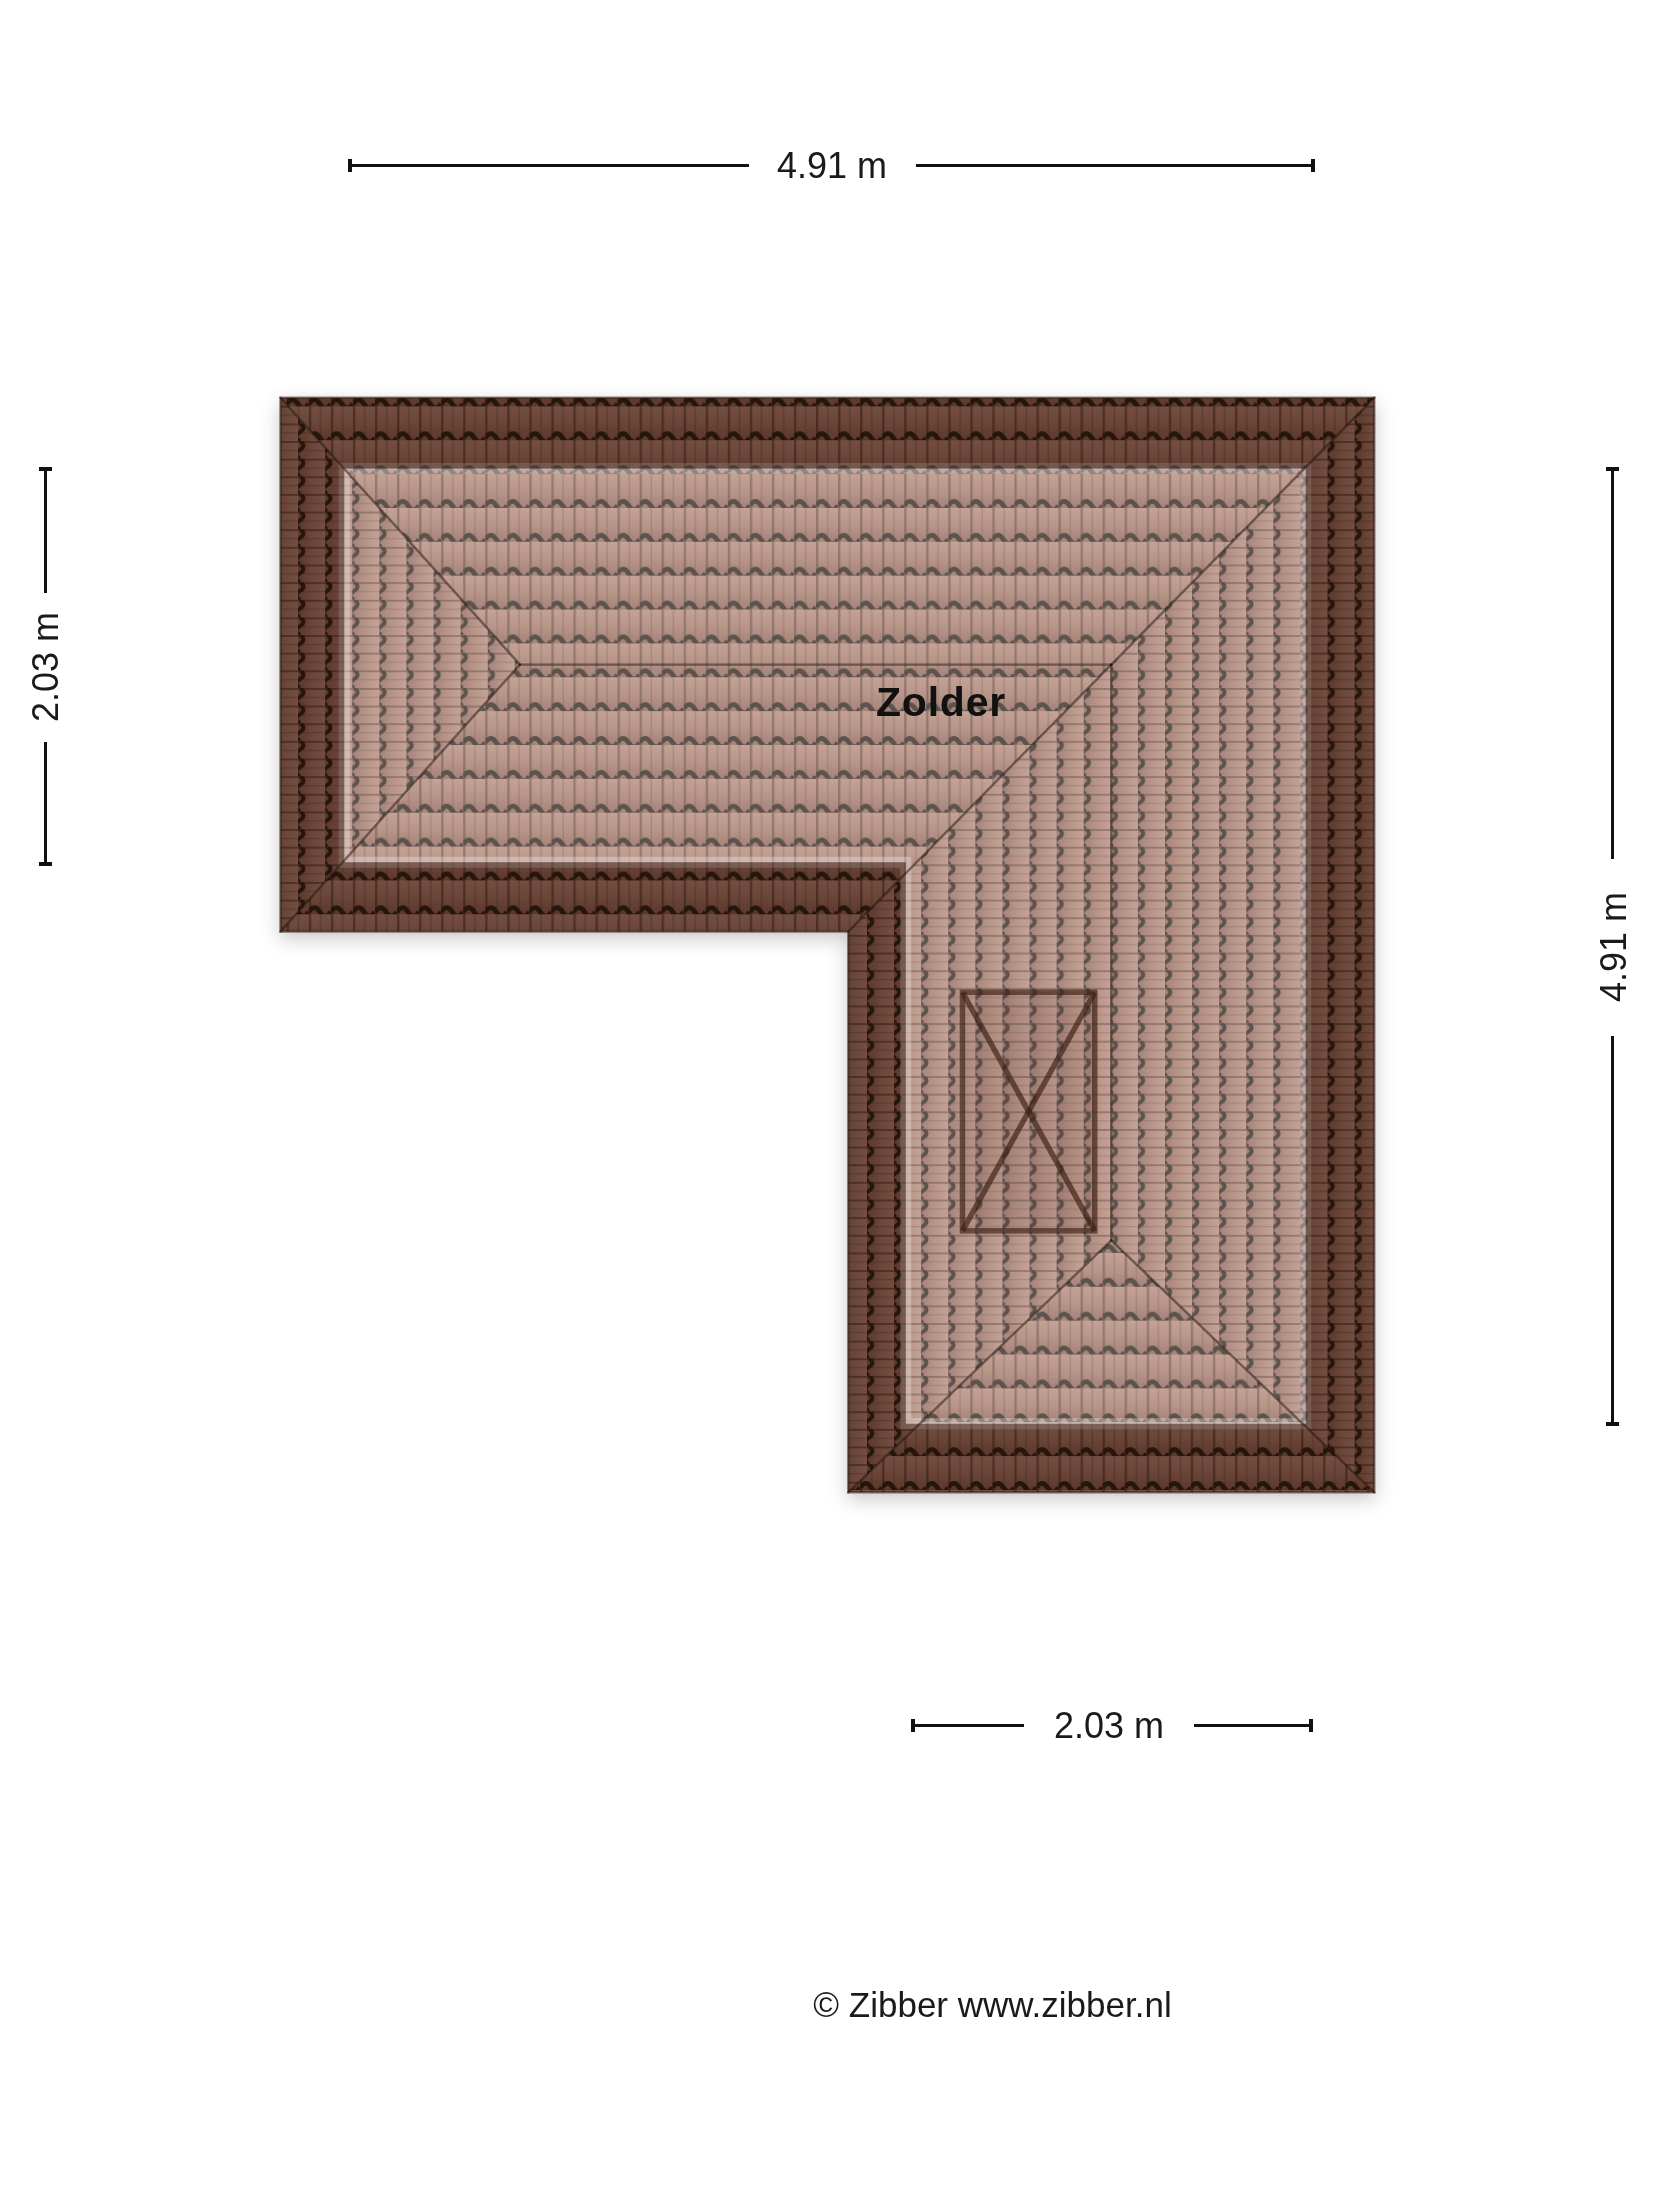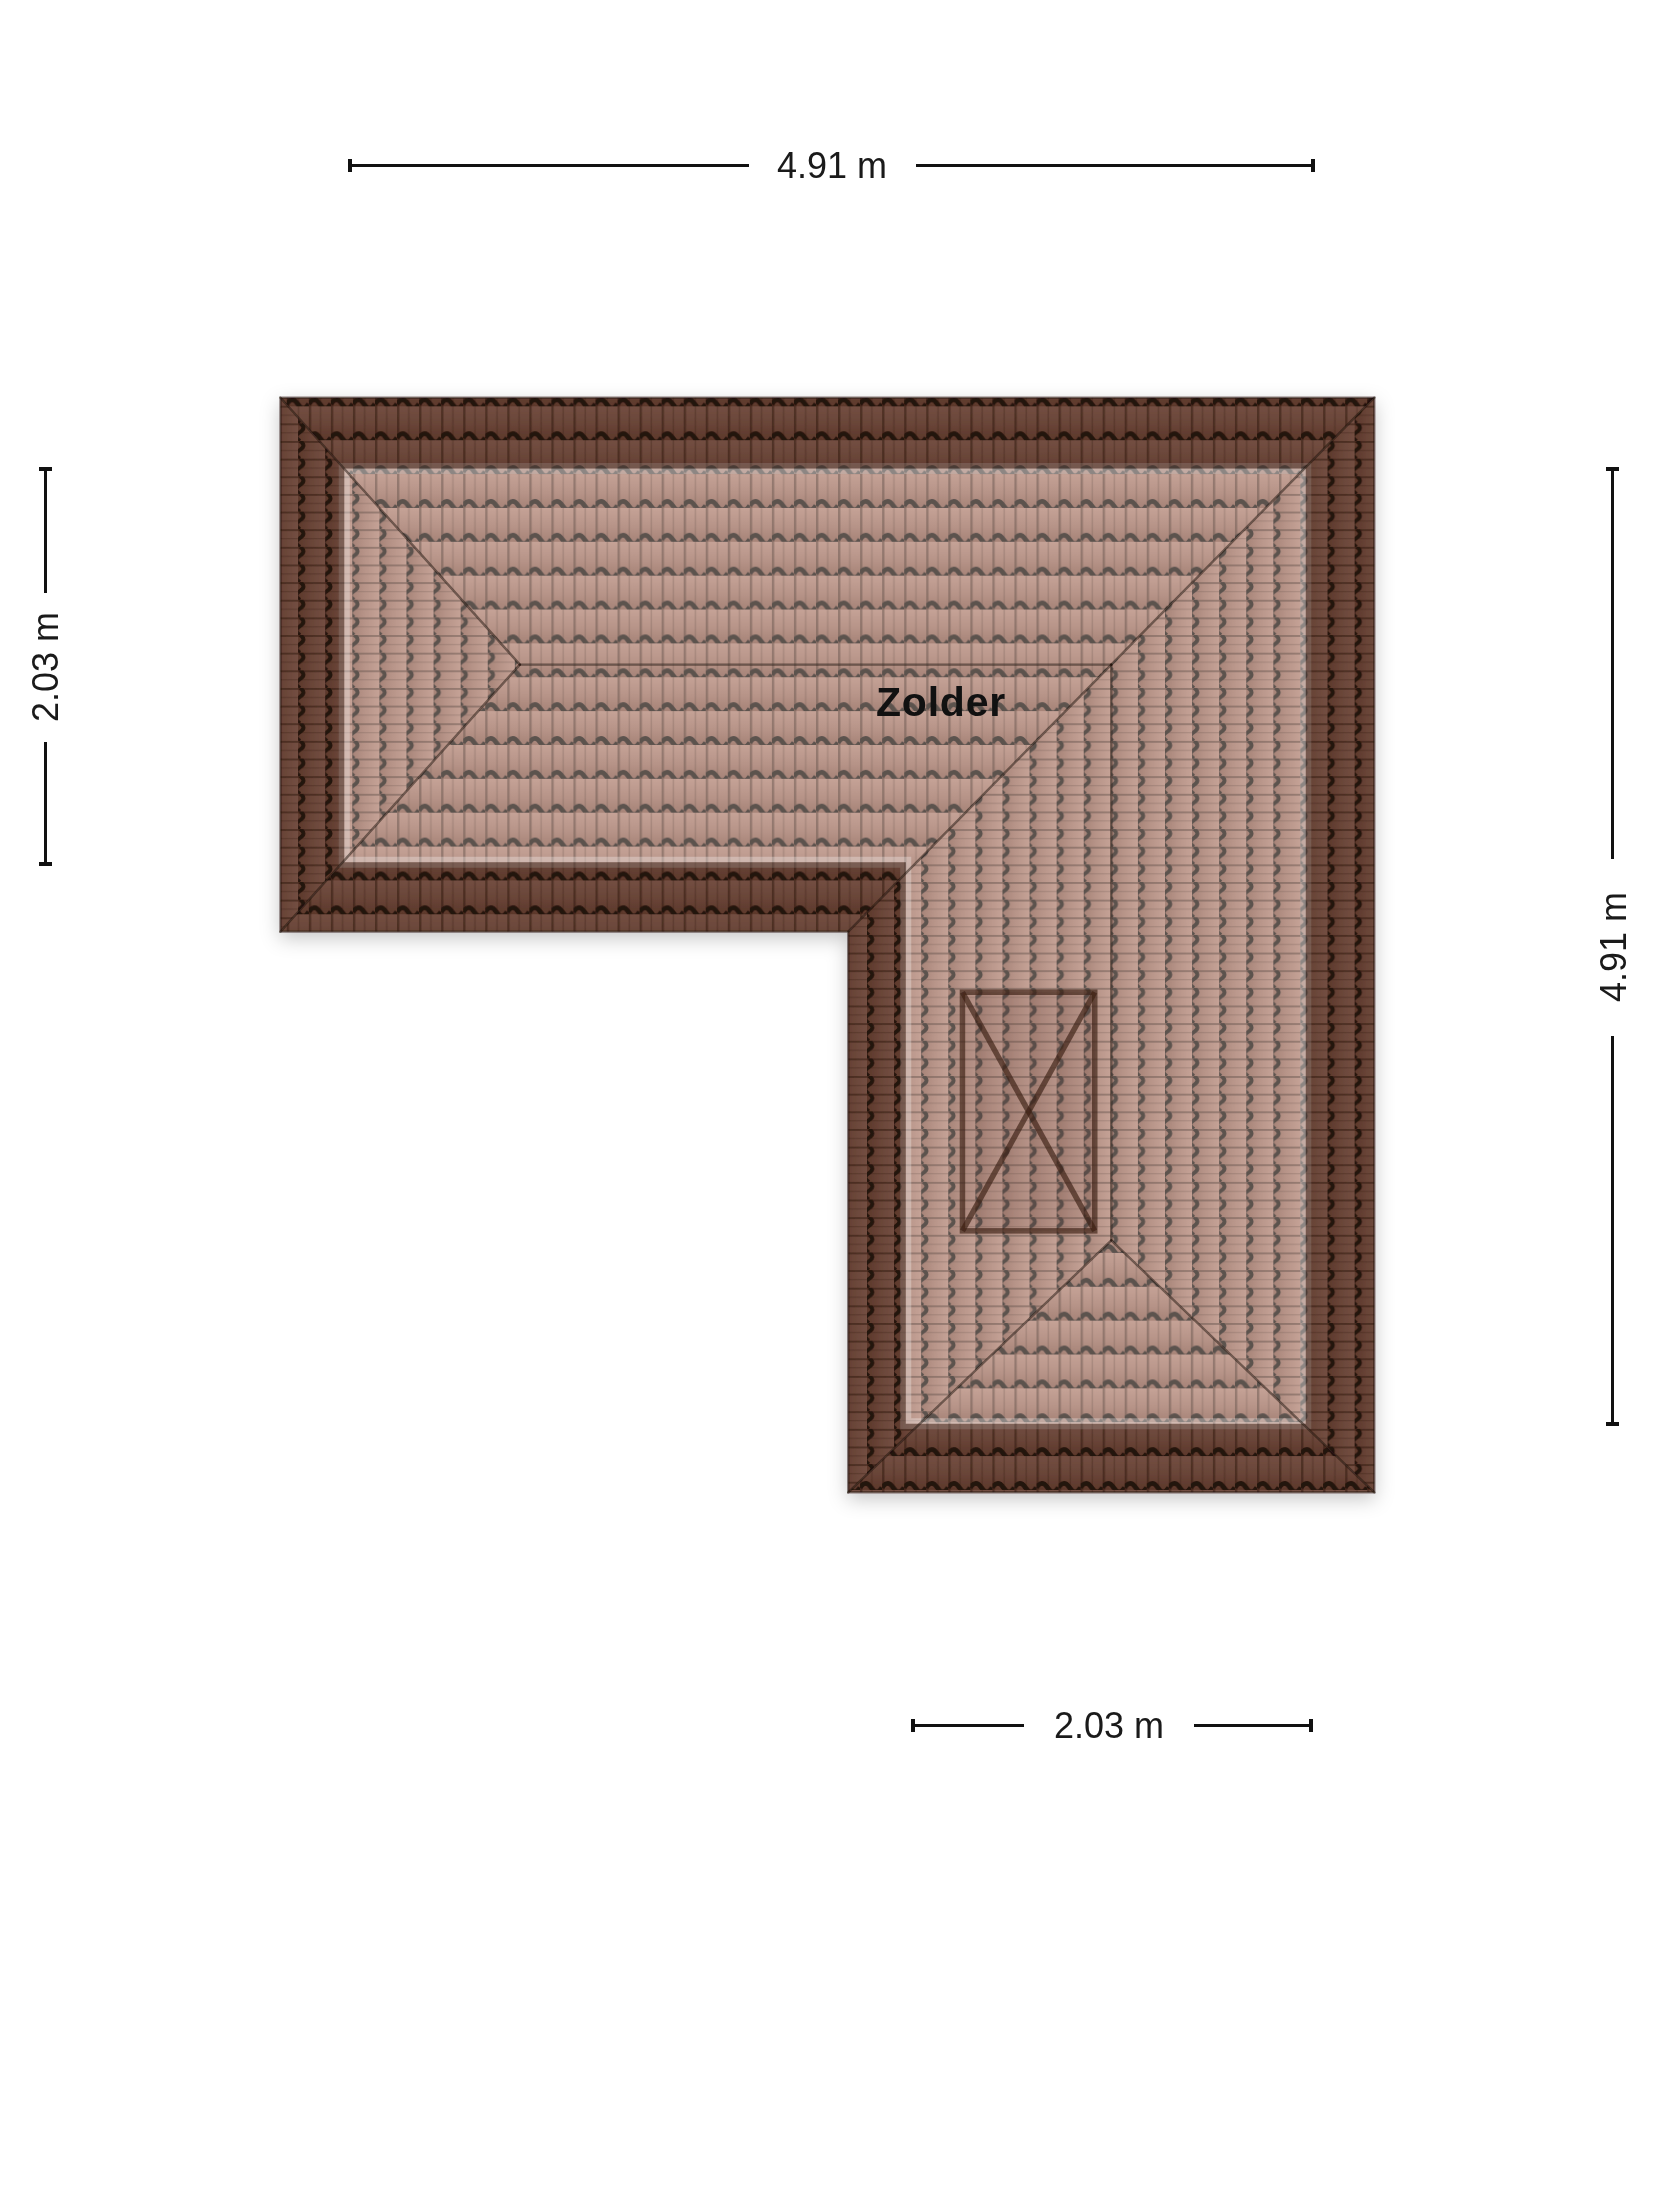--- a/index.html
+++ b/index.html
@@ -139,16 +139,17 @@
 
   <div>
     <div class="dim-seg" style="left:913px; top:1724px; width:111px; height:3.2px;"></div>
     <div class="dim-seg" style="left:1194px; top:1724px; width:117px; height:3.2px;"></div>
     <div class="dim-tick" style="left:911px; top:1719px; width:3.9px; height:13.4px;"></div>
     <div class="dim-tick" style="left:1309px; top:1719px; width:3.9px; height:13.4px;"></div>
     <div class="dim-label" style="left:1109px; top:1726px;">2.03 m</div>
   </div>
 
   <div class="footer">
+    <div>© Zibber www.zibber.nl</div>
   </div>
 
 </div>
 
 
 </body></html>

